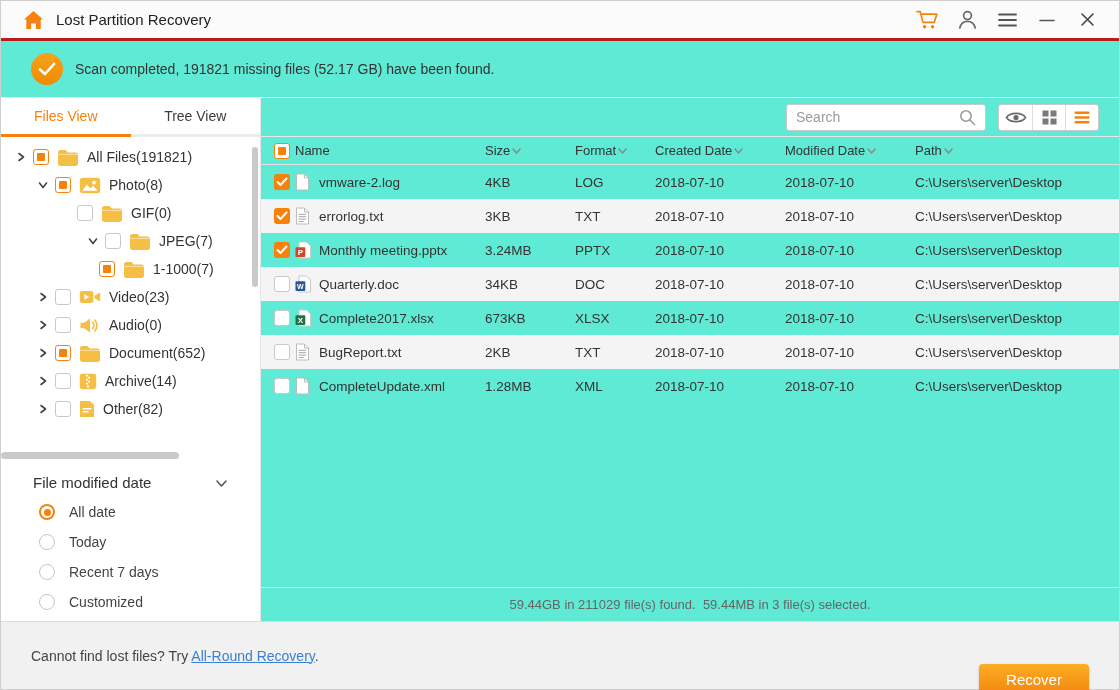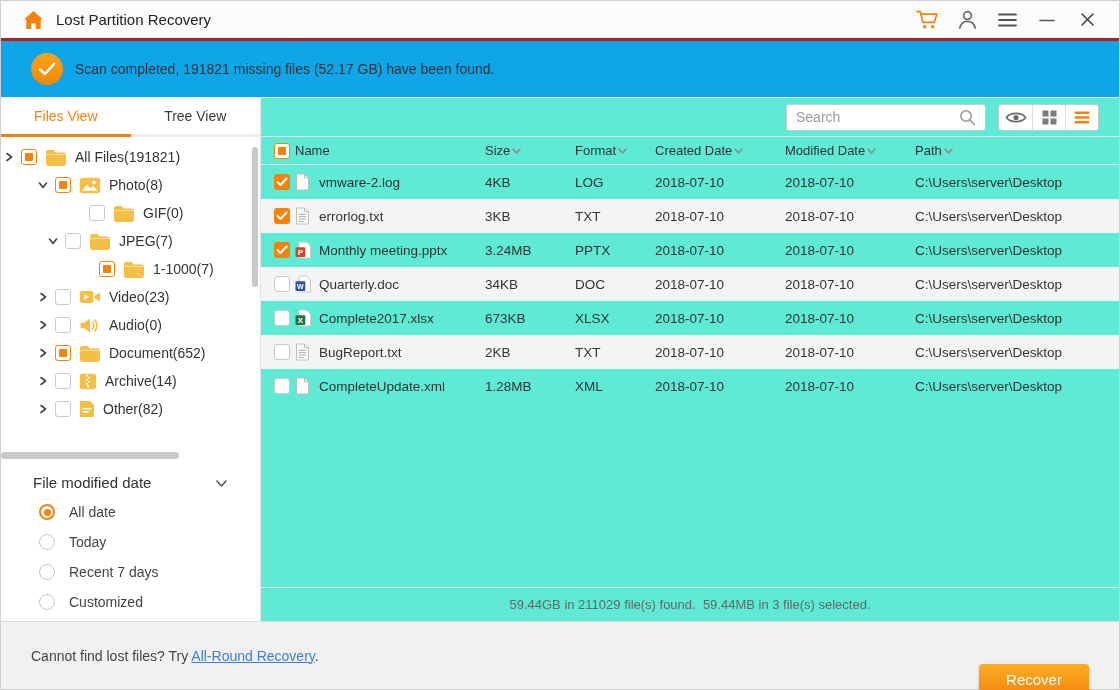--- a/index.html
+++ b/index.html
@@ -7,21 +7,21 @@
   body { font-family:"Liberation Sans", sans-serif; background:#fff; overflow:hidden; }
   .window { position:relative; width:1120px; height:690px; border:1px solid #cfcfcf; display:flex; flex-direction:column; background:#fff; }
 
   
   .titlebar { height:40px; background:#fbfbfb; border-bottom:3px solid #b91c1c; display:flex; align-items:center; padding:0 20px; flex:none; }
   .title { font-size:15px; color:#222; margin-left:11px; }
   .tb-right { margin-left:auto; display:flex; align-items:center; gap:16px; }
   .tb-btn { width:24px; height:24px; display:flex; align-items:center; justify-content:center; cursor:pointer; }
 
   
-  .notif { height:57px; background:#0ea5e9; border-bottom:1px solid #ececec; display:flex; align-items:center; padding:0 30px; flex:none; }
+  .notif { height:57px; background:#5eead4; border-bottom:1px solid #ececec; display:flex; align-items:center; padding:0 30px; flex:none; }
   .check-circle { width:32px; height:32px; border-radius:50%; background:linear-gradient(#F9A21C,#F08A00); display:flex; align-items:center; justify-content:center; flex:none; }
   .notif-text { margin-left:12px; font-size:14px; color:#333; }
 
   
   .content { flex:1; display:flex; min-height:0; }
   .sidebar { width:260px; flex:none; border-right:1px solid #e5e5e5; display:flex; flex-direction:column; background:#fff; }
   .main { flex:1; min-width:0; display:flex; flex-direction:column; background:#5eead4; }
 
   
   .tabs { height:39px; display:flex; flex:none; }
@@ -143,21 +143,21 @@
   <div class="content">
 
     <div class="sidebar">
       <div class="tabs">
         <div class="tab active">Files View</div>
         <div class="tab">Tree View</div>
       </div>
       <div class="tree">
         <span class="vscroll"></span>
         <span class="hscroll"></span>
-      <div class="tree-row" style="">
+      <div class="tree-row" style="padding-left: 12px;">
             <span class="tw">
               <svg width="10" height="10" viewBox="0 0 10 10">
                 <path d="M3 1.5 L7.5 5 L3 8.5" fill="none" stroke="#444" stroke-width="1.6" stroke-linecap="round" stroke-linejoin="round"></path>
               </svg>
             </span>
             <span class="cb partial"></span>
             <span class="ticon">
               <svg width="22" height="17" viewBox="0 0 22 17">
                 <path d="M1 3.2 C1 2 2 1 3.2 1 h5.4 l2.2 2.4 h8 c1.2 0 2.2 1 2.2 2.2 v9.2 c0 1.2-1 2.2-2.2 2.2 H3.2 C2 17 1 16 1 14.8 z" fill="#F5BE45"></path>
                 <path d="M1 5.4 h20" stroke="#FDE3A8" stroke-width="1"></path>
@@ -174,32 +174,32 @@
             <span class="cb partial"></span>
             <span class="ticon">
               <svg width="22" height="17" viewBox="0 0 22 17">
                 <rect x="0.8" y="0.8" width="20.4" height="15.4" rx="3" fill="#F5BE45"></rect>
                 <circle cx="15" cy="5.6" r="1.9" fill="#fff"></circle>
                 <path d="M3.2 13.8 L8 7.6 l3.4 4 2.6-2.8 4.6 5 z" fill="#fff"></path>
               </svg>
             </span>
             <span class="tlabel">Photo(8)</span>
           </div>
-          <div class="tree-row" style="padding-left: 56px; margin-left: 12px;">
+          <div class="tree-row" style="padding-left: 56px;">
             <span class="tw"></span>
             <span class="cb none"></span>
             <span class="ticon">
               <svg width="22" height="17" viewBox="0 0 22 17">
                 <path d="M1 3.2 C1 2 2 1 3.2 1 h5.4 l2.2 2.4 h8 c1.2 0 2.2 1 2.2 2.2 v9.2 c0 1.2-1 2.2-2.2 2.2 H3.2 C2 17 1 16 1 14.8 z" fill="#F5BE45"></path>
                 <path d="M1 5.4 h20" stroke="#FDE3A8" stroke-width="1"></path>
               </svg>
             </span>
             <span class="tlabel">GIF(0)</span>
           </div>
-          <div class="tree-row" style="padding-left: 44px;">
+          <div class="tree-row" style="padding-left: 84px;">
             <span class="tw">
               <svg width="10" height="10" viewBox="0 0 10 10">
                 <path d="M1.5 3 L5 7.5 L8.5 3" fill="none" stroke="#444" stroke-width="1.6" stroke-linecap="round" stroke-linejoin="round"></path>
               </svg>
             </span>
             <span class="cb none"></span>
             <span class="ticon">
               <svg width="22" height="17" viewBox="0 0 22 17">
                 <path d="M1 3.2 C1 2 2 1 3.2 1 h5.4 l2.2 2.4 h8 c1.2 0 2.2 1 2.2 2.2 v9.2 c0 1.2-1 2.2-2.2 2.2 H3.2 C2 17 1 16 1 14.8 z" fill="#F5BE45"></path>
                 <path d="M1 5.4 h20" stroke="#FDE3A8" stroke-width="1"></path>

